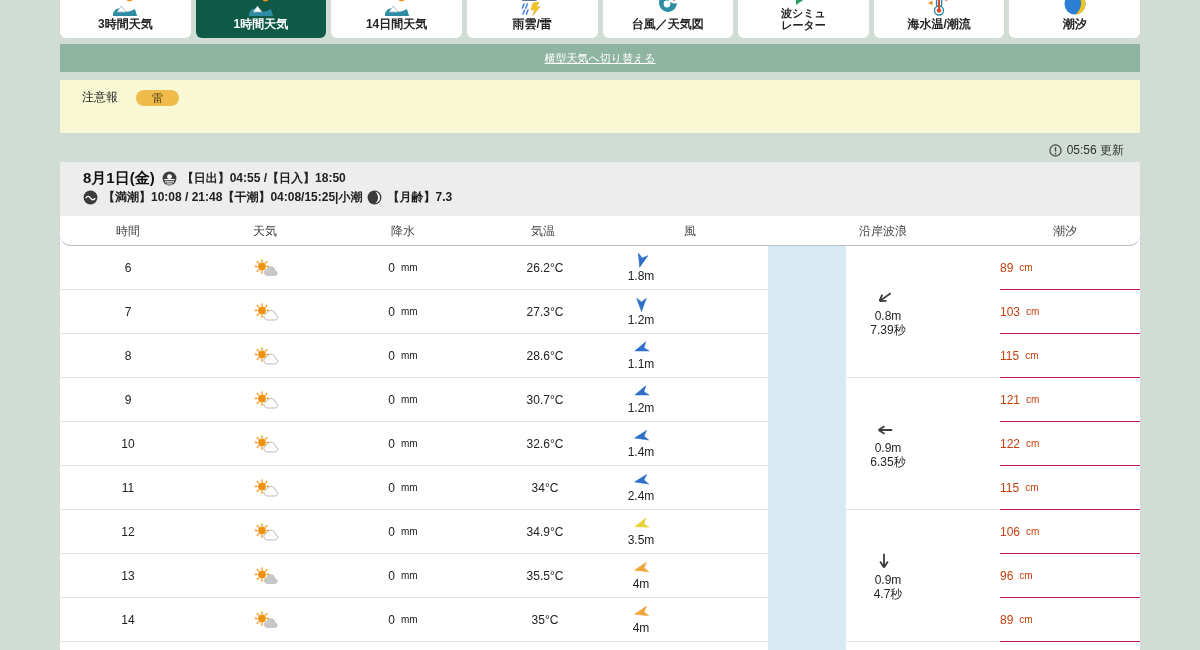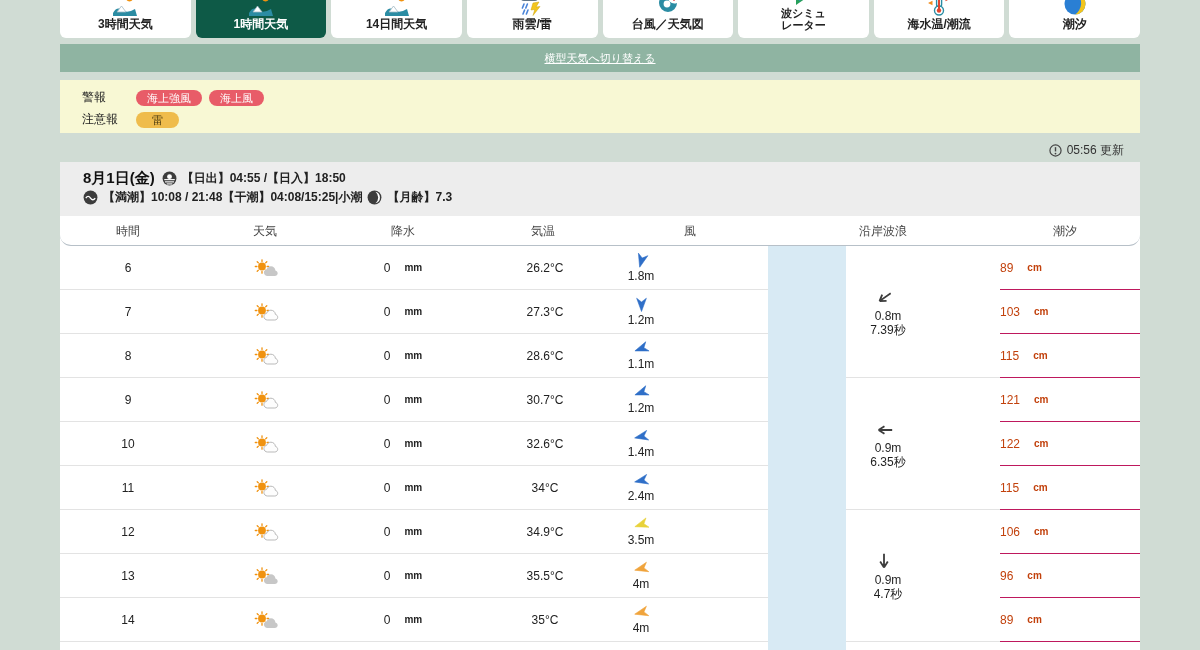--- a/index.html
+++ b/index.html
@@ -45,21 +45,21 @@
 
   .tbody{position:relative;height:404px;}
   .row{display:flex;height:44px;width:708px;border-bottom:1px solid #e3e3e3;align-items:center;box-sizing:border-box;}
   .cell{display:flex;align-items:center;justify-content:center;box-sizing:border-box;font-size:12px;color:#222;}
   .c-hour{width:136px;}
   .c-weather{width:138px;}
   .c-precip{width:138px;}
   .c-temp{width:146px;}
   .c-wind{width:150px;padding-right:104px;flex-direction:column;}
   .wind-speed{margin-top:1px;white-space:nowrap;}
-  .unit{font-size:10px;margin-left:14px;font-weight:bold;}
+  .unit{font-size:10px;margin-left:6px;}
 
   .blue-band{position:absolute;left:708px;top:0;width:78px;height:404px;}
   .wave-col{position:absolute;left:708px;top:0;width:232px;}
   .wave-cell{height:132px;position:relative;display:flex;flex-direction:column;align-items:center;
     justify-content:center;font-size:12px;color:#1f1f1f;}
   .wave-cell .sep{position:absolute;left:78px;right:0;bottom:0;height:1px;background:#e3e3e3;}
   .wave-arrow{height:20px;margin-bottom:1px;}
   .wave-arrow.dir-sw{transform:rotate(-35deg);}
   .wave-arrow.dir-w{transform:none;}
   .wave-arrow.dir-s{transform:rotate(-90deg);}
@@ -184,24 +184,20 @@
     <div class="tab-label">潮汐</div>
 
   </div>
   </div>
 
 <div class="switch-banner" style="background: rgb(143, 180, 162);">
   <a href="#">横型天気へ切り替える</a>
 </div>
 
 <div class="alert-box" style="background: rgb(248, 248, 212);">
-  <div class="alert-row">
-    <span class="alert-label">警報</span>
-    <span id="warn-badges"><span class="badge warning" style="background: rgb(232, 92, 104);">海上強風</span><span class="badge warning" style="background: rgb(232, 92, 104);">海上風</span></span>
-  </div>
   <div class="alert-row">
     <span class="alert-label">注意報</span>
     <span id="adv-badges"><span class="badge advisory" style="background: rgb(239, 188, 76); color: rgb(74, 59, 16);">雷</span></span>
   </div>
 </div>
 
 <div class="update-row">
   <span>
     <svg viewBox="0 0 14 14" width="13" height="13">
         <circle cx="7" cy="7" r="6" fill="none" stroke="#444" stroke-width="1.3"></circle>

